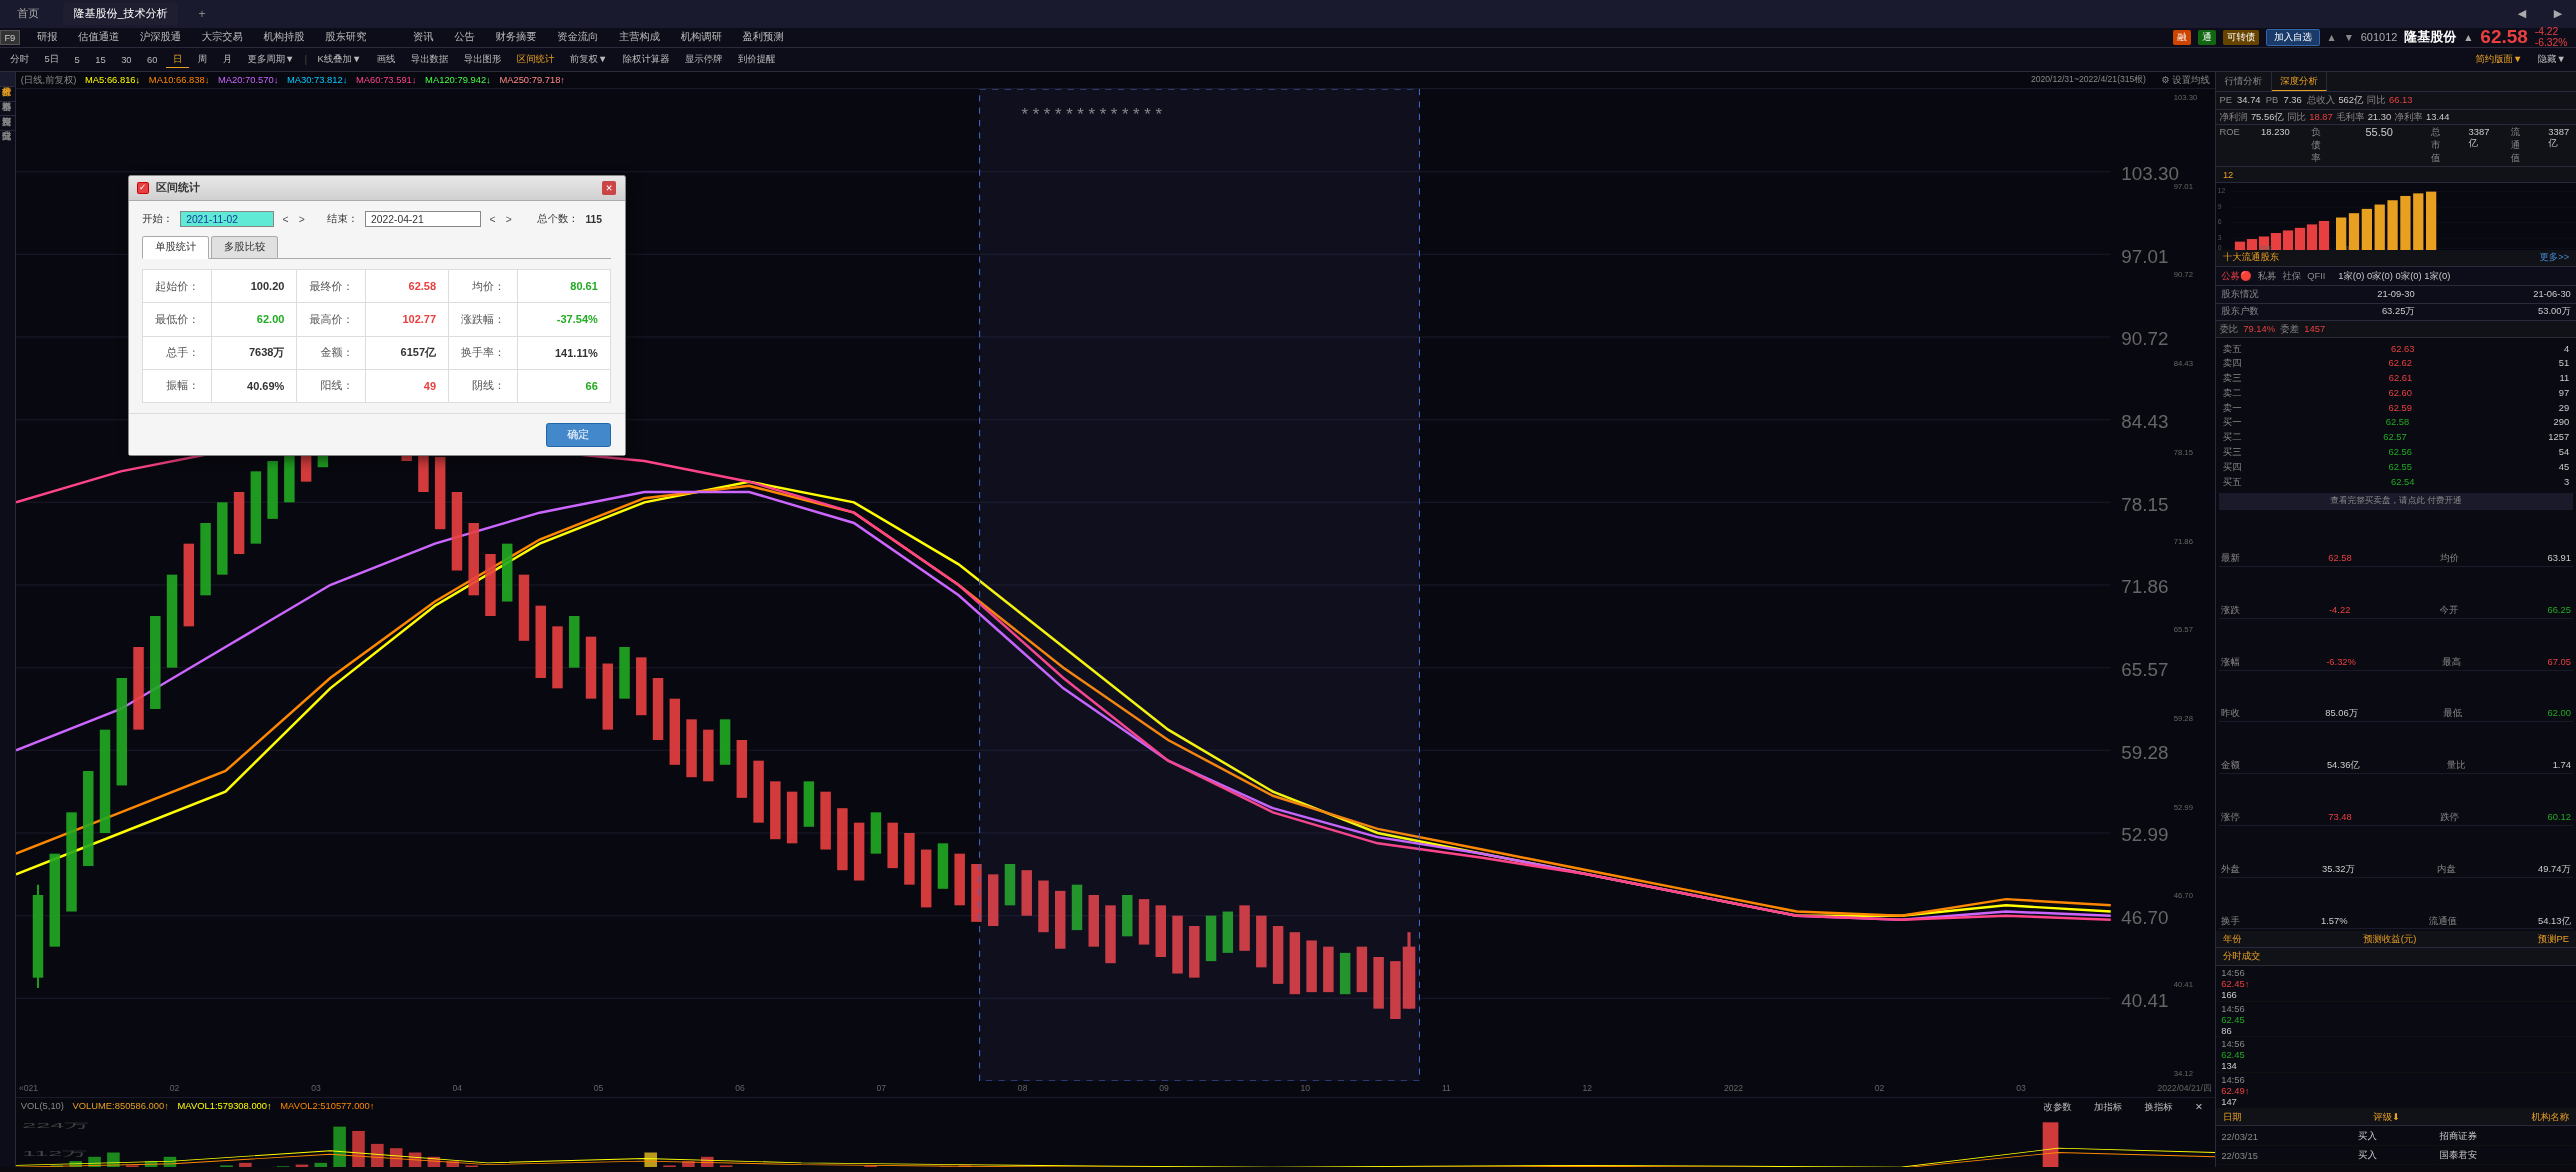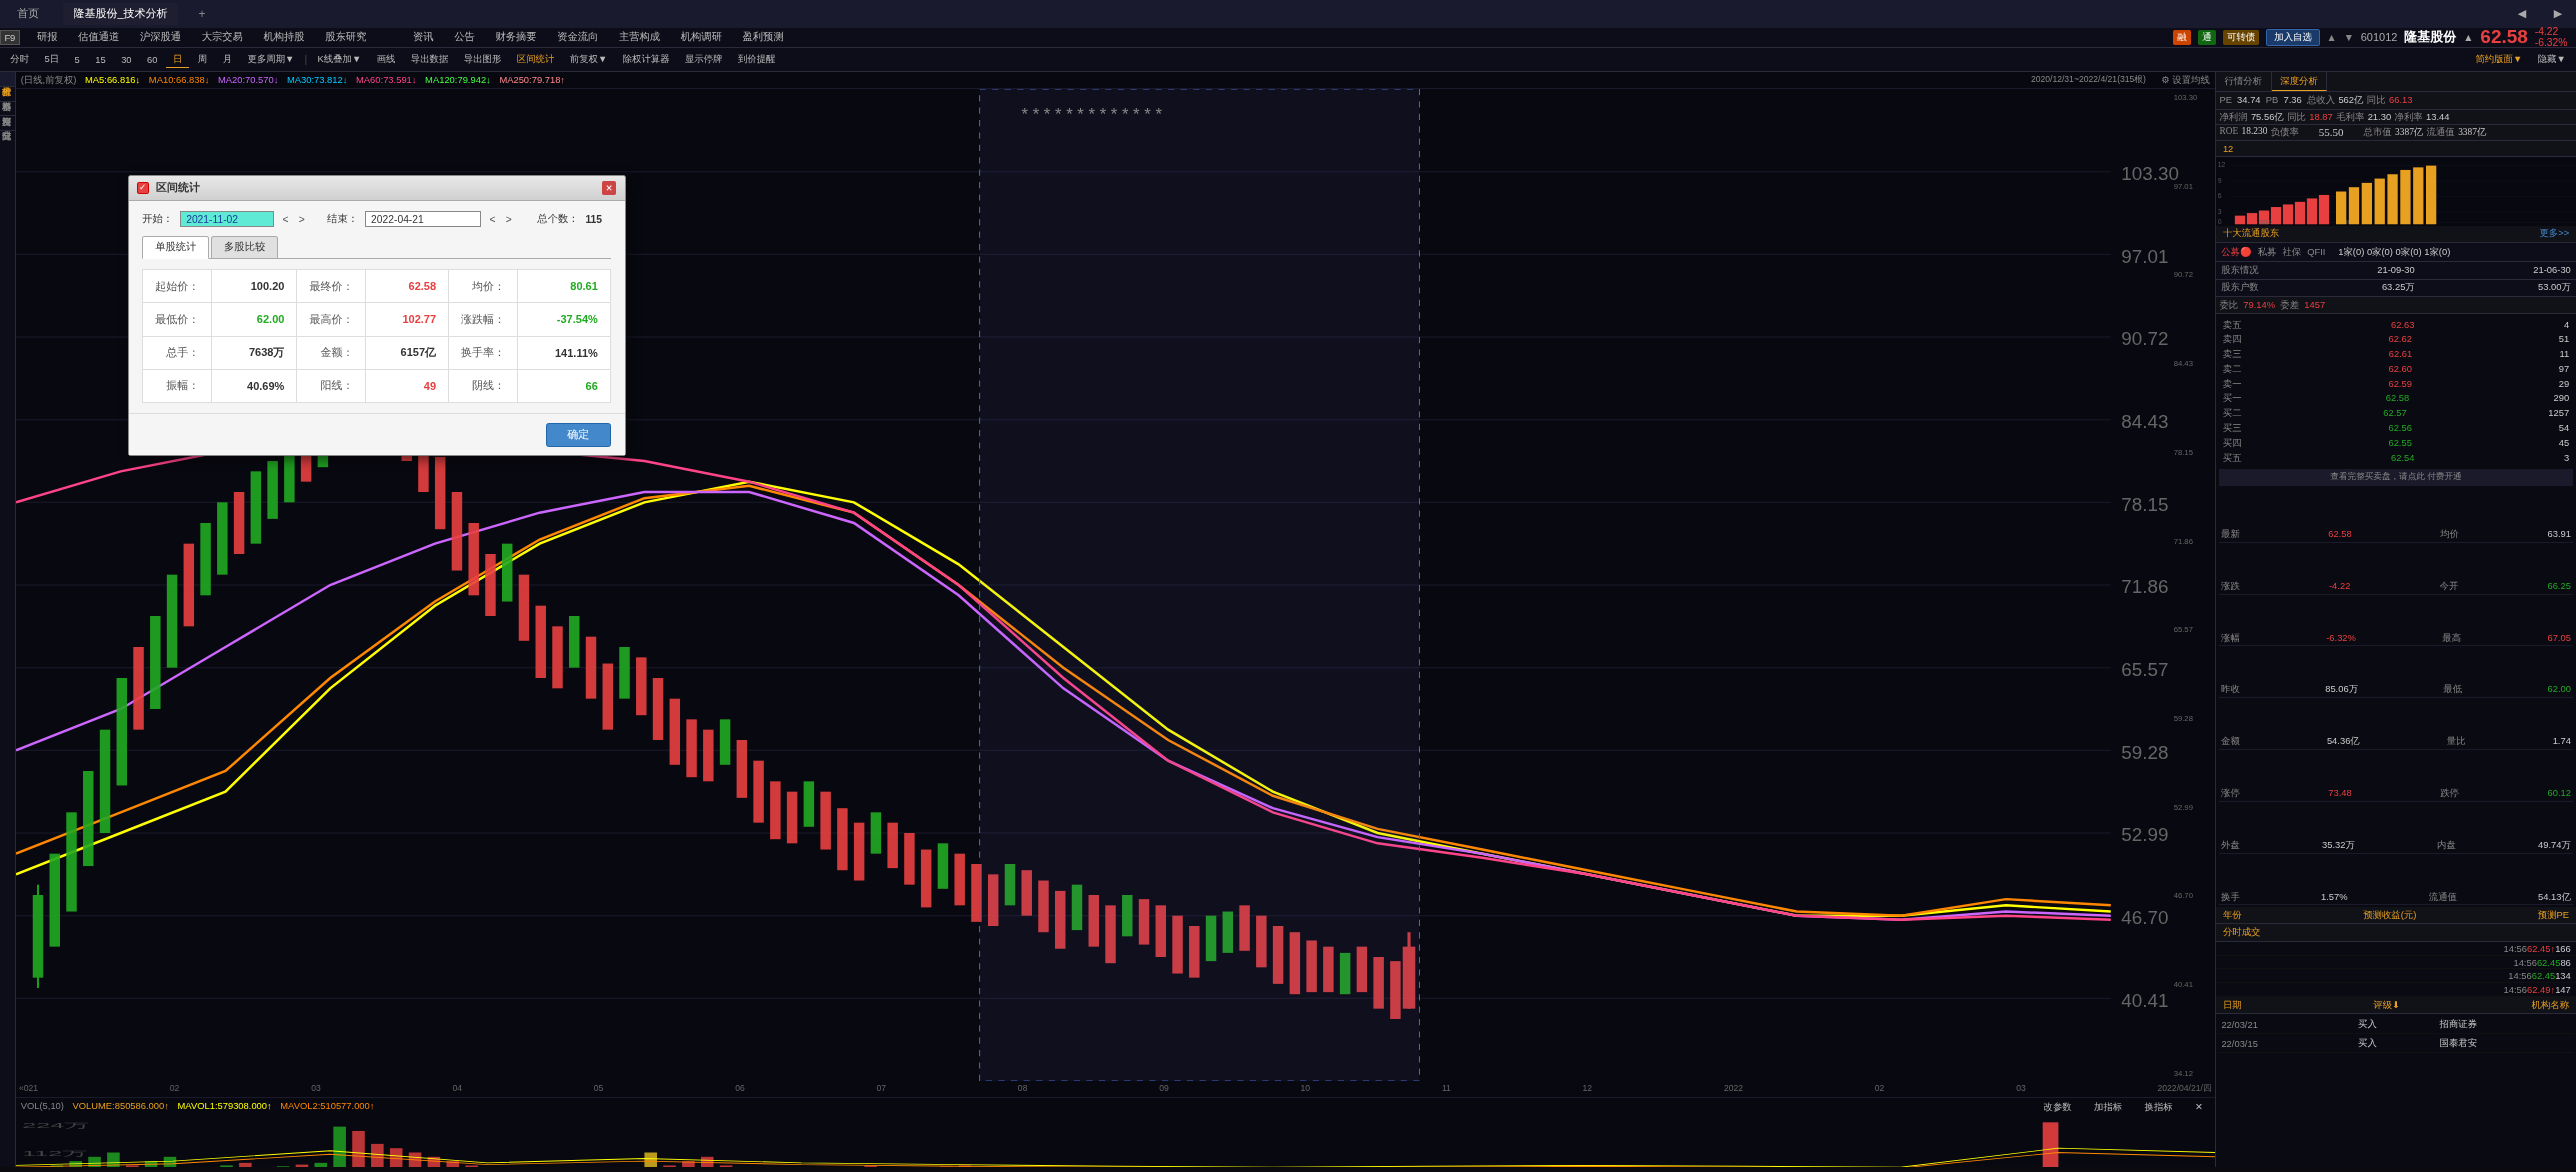--- a/index.html
+++ b/index.html
@@ -323,23 +323,24 @@
       position: relative;
       overflow: hidden;
     }
 
     
     .trade-section {
       font-size: 9.4px;
     }
     .trade-row {
       display: flex;
-      justify-content: flex-end;
+      justify-content: flex-start;
       padding: 0.9px 5.2px;
       border-bottom: 0.9px solid #111;
+      flex-direction: column;
     }
     .trade-time { color: #888; }
     .trade-price-up { color: #e84040; }
     .trade-price-down { color: #22aa22; }
     .trade-vol { color: #ccc; }
 
     
     .forecast-table {
       width: 100%;
       font-size: 9.4px;
@@ -857,21 +858,21 @@
     <div style="display:flex;gap:0;padding:0.9px 3.4px;background:#111118;border-bottom:0.9px solid #2a2a3a;">
       <span style="color:#888;font-size:9.4px;">净利润</span>
       <span style="color:#ccc;font-size:9.4px;margin:0 3.4px;">75.56亿</span>
       <span style="color:#888;font-size:9.4px;">同比</span>
       <span style="color:#e84040;font-size:9.4px;margin:0 3.4px;">18.87</span>
       <span style="color:#888;font-size:9.4px;">毛利率</span>
       <span style="color:#ccc;font-size:9.4px;margin:0 3.4px;">21.30</span>
       <span style="color:#888;font-size:9.4px;">净利率</span>
       <span style="color:#ccc;font-size:9.4px;margin:0 3.4px;">13.44</span>
     </div>
-    <div style="display:flex;gap:0;padding:0.9px 3.4px;background:#111118;border-bottom:0.9px solid #2a2a3a;font-family:Liberation Serif, serif;">
+    <div style="display:flex;gap:18px;padding:0.9px 3.4px;background:#111118;border-bottom:0.9px solid #2a2a3a;">
       <span style="color:#888;font-size:9.4px;">ROE</span>
       <span style="color:#ccc;font-size:9.4px;margin:0 3.4px;">18.230</span>
       <span style="color:#888;font-size:9.4px;">负债率</span>
       <span style="color:#ccc;font-size:11px;margin:0 20px;border-radius:6px;">55.50</span>
       <span style="color:#888;font-size:9.4px;">总市值</span>
       <span style="color:#ccc;font-size:9.4px;margin:0 3.4px;">3387亿</span>
       <span style="color:#888;font-size:9.4px;">流通值</span>
       <span style="color:#ccc;font-size:9.4px;margin:0 3.4px;">3387亿</span>
     </div>
 

